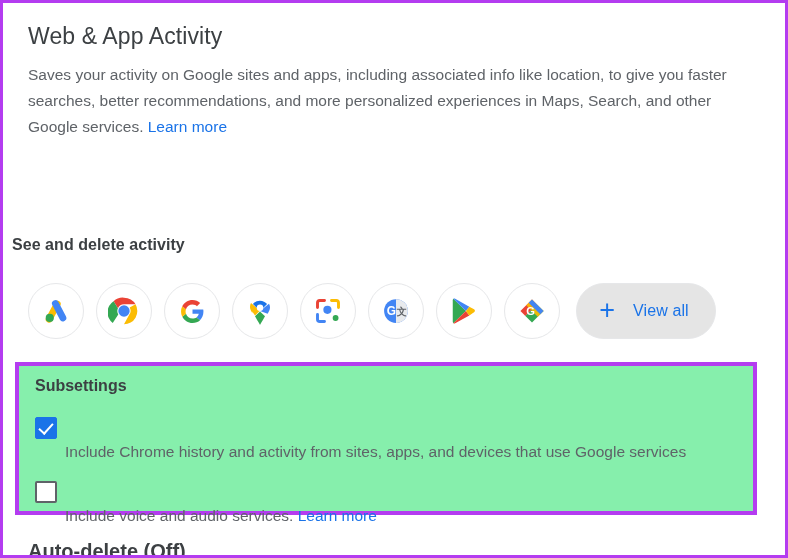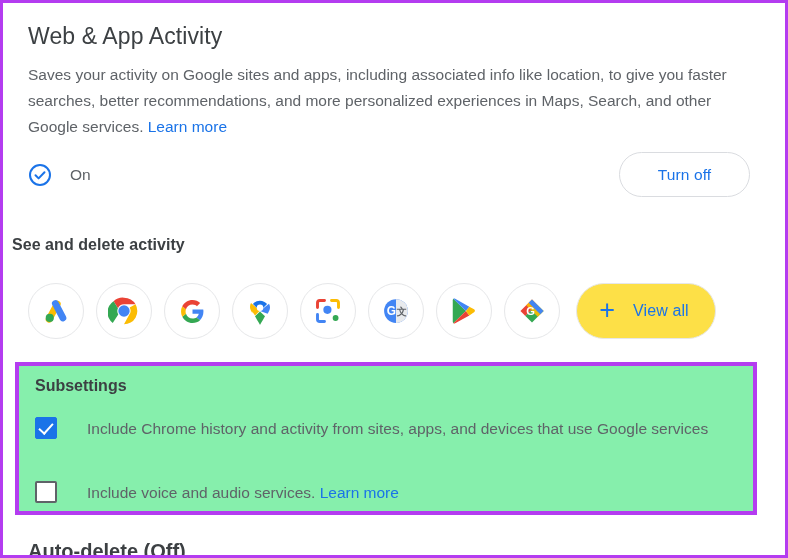--- a/index.html
+++ b/index.html
@@ -138,21 +138,21 @@
     flex: 0 0 auto;
   }
   .app-chip svg { display: block; }
 
   .view-all {
     height: 56px;
     min-width: 140px;
     padding: 0 24px 0 20px;
     border-radius: 28px;
     border: 1px solid #e6e7e9;
-    background: #fde047;
+    background: #e5e5e5;
     display: flex;
     align-items: center;
     justify-content: center;
     gap: 18px;
     cursor: pointer;
     box-sizing: border-box;
     margin-left: 4px;
     text-align: center;
   }
   .view-all .plus {
@@ -187,20 +187,21 @@
     top: 11px;
     font-size: 16px;
     font-weight: bold;
     color: #3c4043;
   }
   .check-item {
     position: absolute;
     left: 16px;
     display: flex;
     align-items: flex-start;
+    flex-direction: column;
   }
   .check-item.item-1 { top: 50px; width: 700px; }
   .check-item.item-2 { top: 114px; width: 700px; }
 
   .cb {
     width: 22px;
     height: 22px;
     box-sizing: border-box;
     border-radius: 2px;
     flex: 0 0 auto;
@@ -249,32 +250,20 @@
 <body>
 
 <div class="page">
 
   <div class="title">Web &amp; App Activity</div>
 
   <div class="desc">
     <span>Saves your activity on Google sites and apps, including associated info like location, to give you faster searches, better recommendations, and more personalized experiences in Maps, Search, and other Google services. </span><a class="link">Learn more</a>
   </div>
 
-  <div class="status-row">
-    <div class="status-left">
-      <span>
-        <svg class="check-circle" viewBox="0 0 24 24" fill="none">
-          <circle cx="12" cy="12" r="10" stroke="#1a73e8" stroke-width="2"></circle>
-          <path d="M7.5 12.3l3.1 3.1 5.9-6.1" stroke="#1a73e8" stroke-width="2" stroke-linecap="round" stroke-linejoin="round"></path>
-        </svg>
-      </span>
-      <span class="status-text">On</span>
-    </div>
-    <button class="turn-off-btn">Turn off</button>
-  </div>
 
   <div class="section-title">See and delete activity</div>
 
   <div class="icon-row">
 
     <div class="app-chip">
       <span>
         <svg width="30" height="30" viewBox="0 0 48 48">
           <path d="M13 37 L26 13" stroke="#FBBC04" stroke-width="11" stroke-linecap="round"></path>
           <path d="M23 12 L35 35" stroke="#4285F4" stroke-width="11" stroke-linecap="round"></path>

